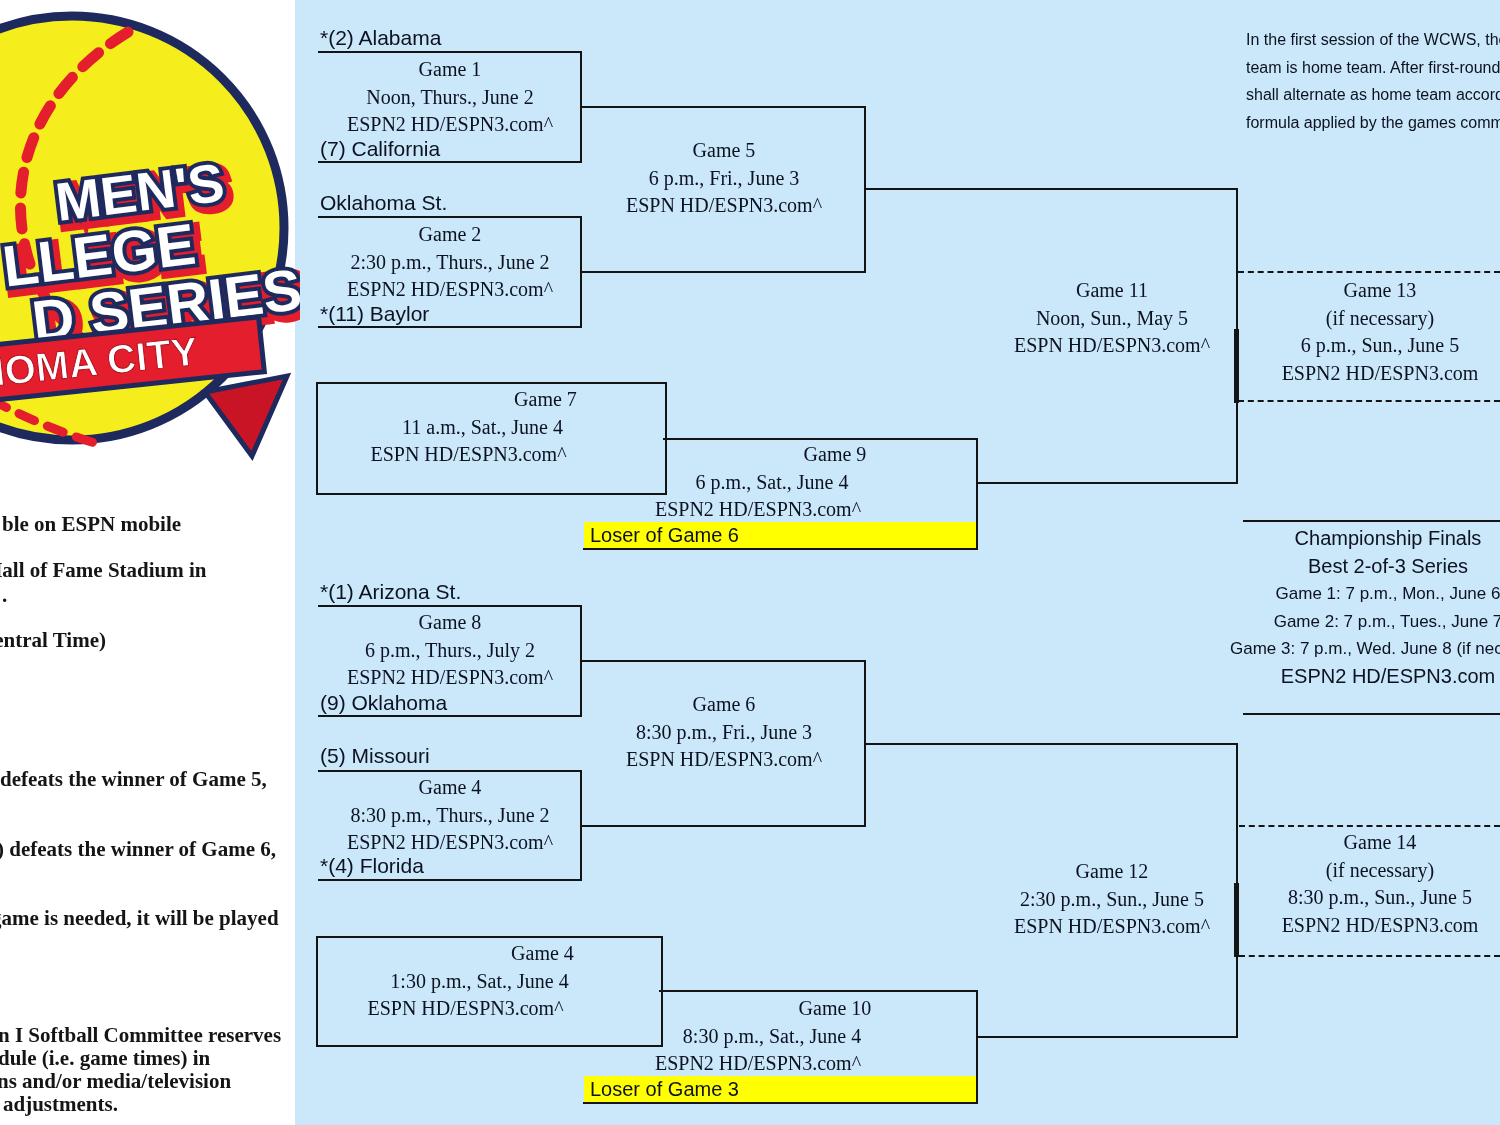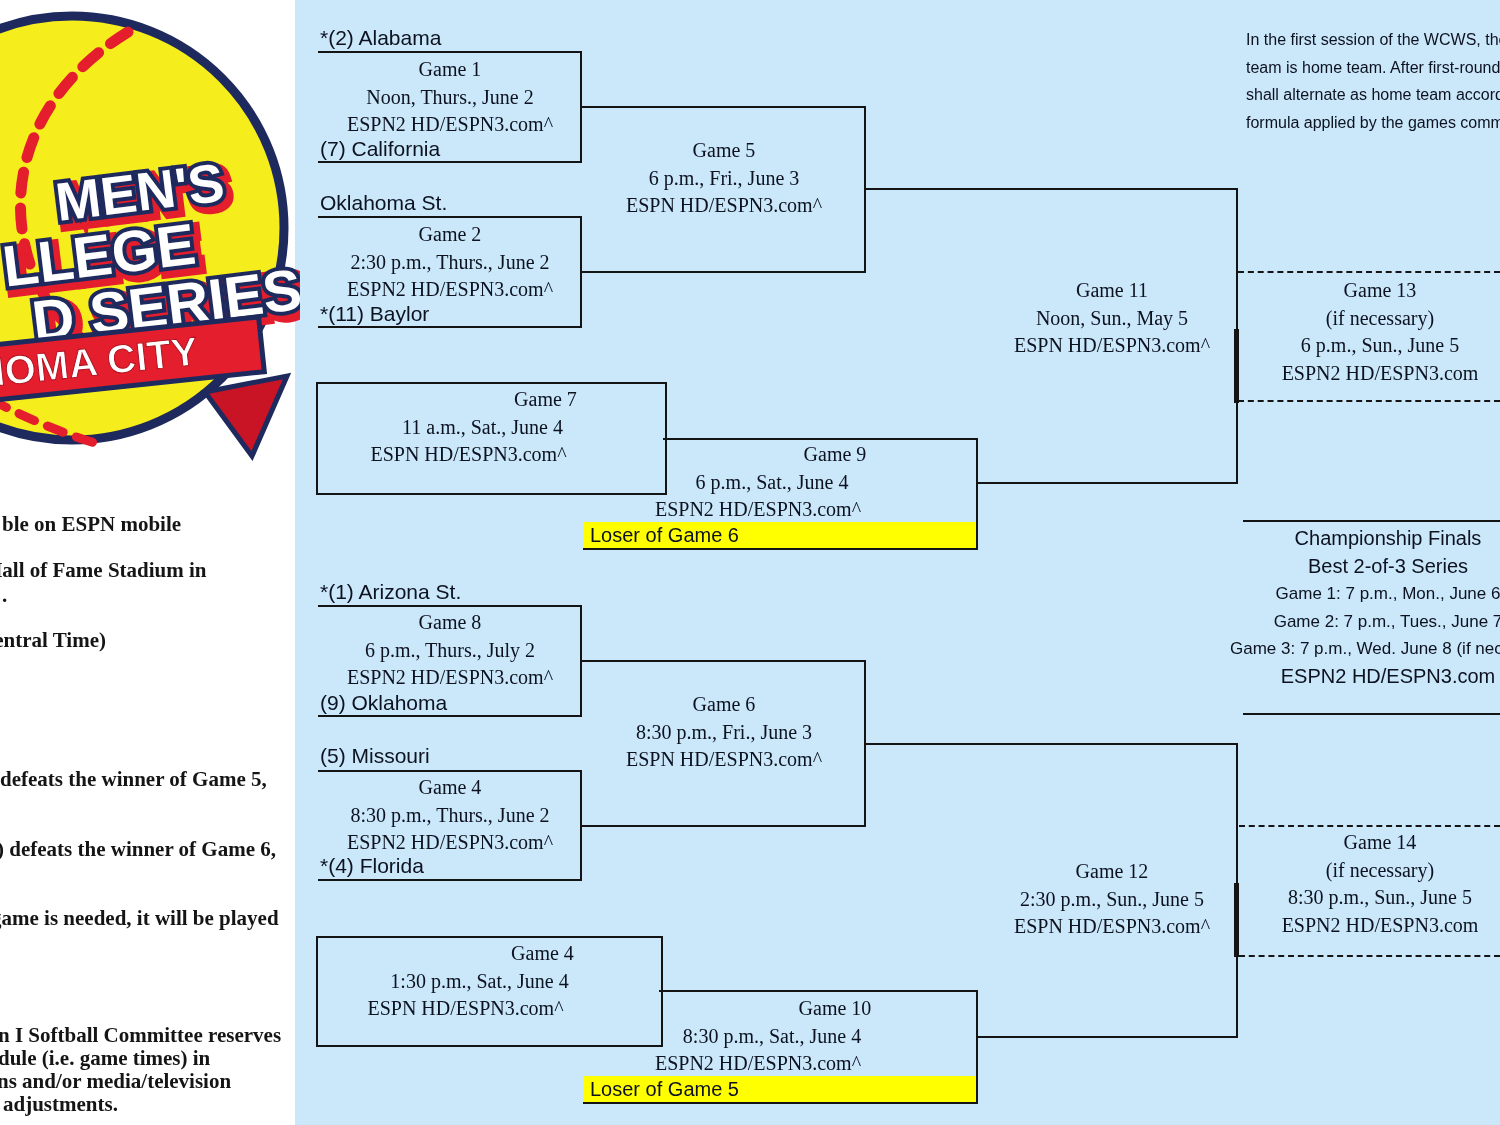--- a/index.html
+++ b/index.html
@@ -184,21 +184,21 @@
   <div class="l1">Game 9</div>
   <div class="l2">6 p.m., Sat., June 4</div>
   <div class="l3">ESPN2 HD/ESPN3.com^</div>
 </div>
 <div class="loser" style="left:590px;top:524px">Loser of Game 6</div>
 <div class="gtext stag" style="left:584px;width:392px;top:995px">
   <div class="l1">Game 10</div>
   <div class="l2">8:30 p.m., Sat., June 4</div>
   <div class="l3">ESPN2 HD/ESPN3.com^</div>
 </div>
-<div class="loser" style="left:590px;top:1078px">Loser of Game 5</div>
+<div class="loser" style="left:590px;top:1078px">Loser of Game 3</div>
 <div class="gtext" style="left:985px;width:254px;top:277px">
   <div>Game 11</div>
   <div>Noon, Sun., May 5</div>
   <div>ESPN HD/ESPN3.com^</div>
 </div>
 <div class="gtext" style="left:985px;width:254px;top:858px">
   <div>Game 12</div>
   <div>2:30 p.m., Sun., June 5</div>
   <div>ESPN HD/ESPN3.com^</div>
 </div>

